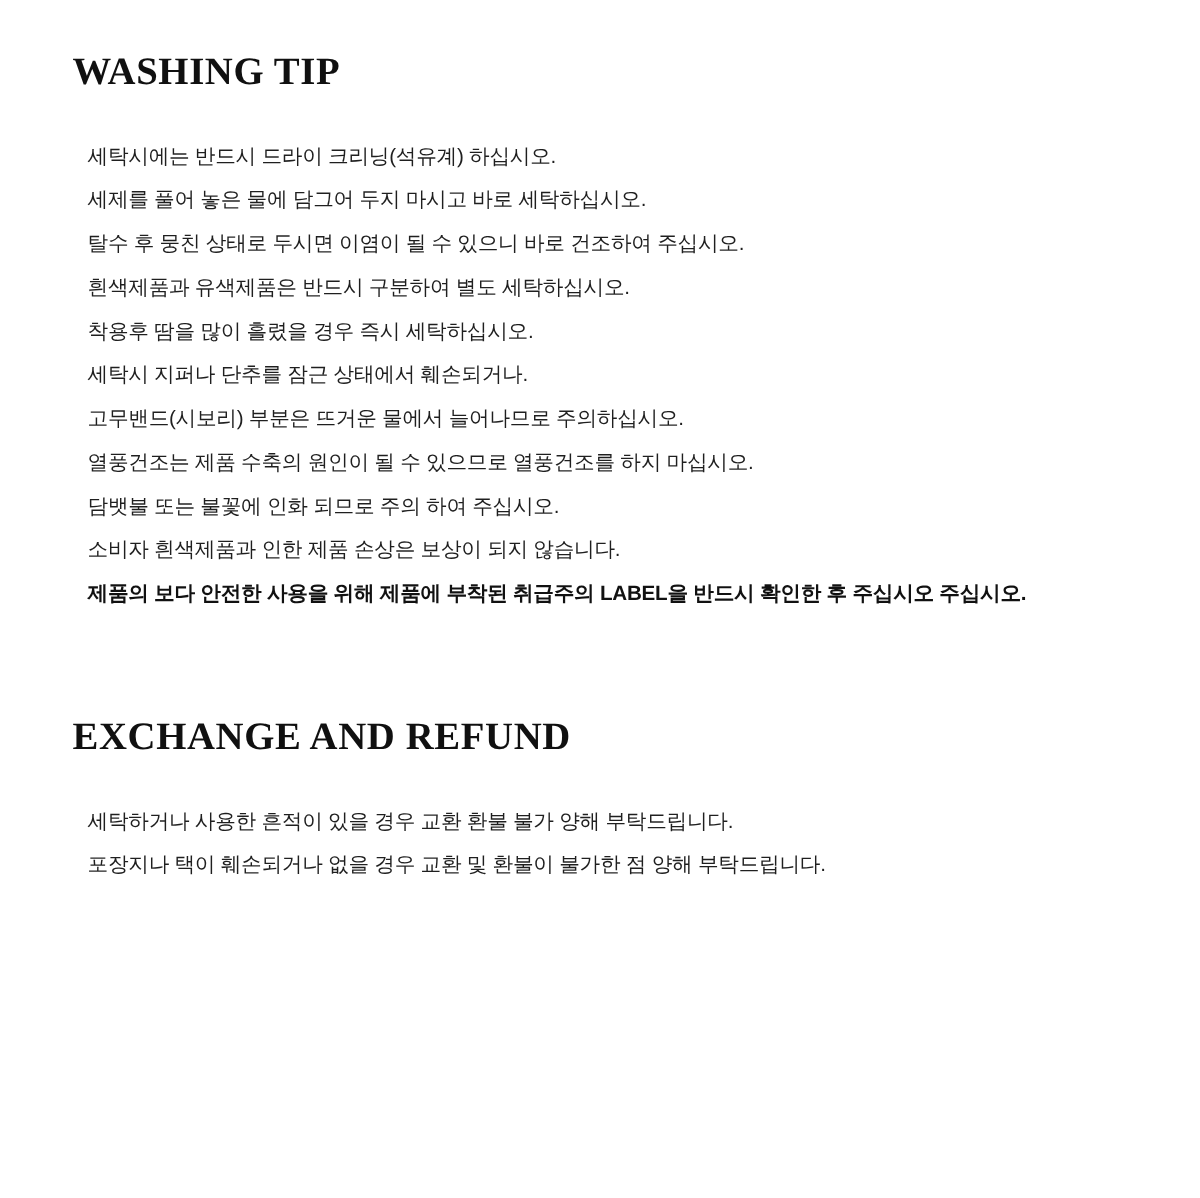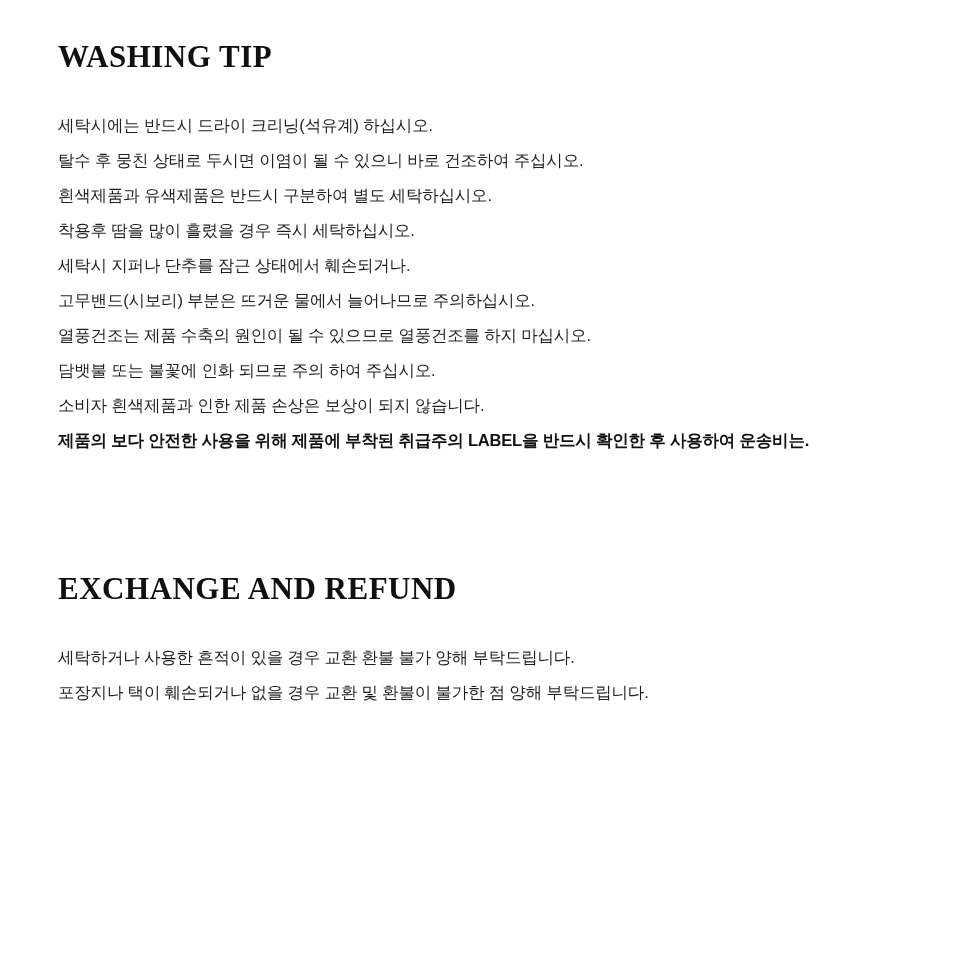--- a/index.html
+++ b/index.html
@@ -33,21 +33,21 @@
     font-family: "Liberation Serif", serif;
     font-weight: bold;
     font-size: 31px;
     letter-spacing: 0.5px;
     color: #101010;
     margin: 0 0 34px 0;
     line-height: 1.1;
   }
 
   .lines {
-    margin: 0;
+    margin: 12px;
     padding: 0;
     list-style: none;
   }
   .lines li {
     font-family: "Liberation Sans", sans-serif;
     font-size: 16.5px;
     line-height: 35px;
     color: #1f1f1f;
     letter-spacing: -0.2px;
     white-space: nowrap;
@@ -59,29 +59,30 @@
 </style>
 </head>
 <body>
 
 <div class="page">
 
   <section class="section section-washing">
     <h2 class="section-title">WASHING TIP</h2>
     <ul class="lines">
       <li>세탁시에는 반드시 드라이 크리닝(석유계) 하십시오.</li>
+      <li>세제를 풀어 놓은 물에 담그어 두지 마시고 바로 세탁하십시오.</li>
       <li>탈수 후 뭉친 상태로 두시면 이염이 될 수 있으니 바로 건조하여 주십시오.</li>
       <li>흰색제품과 유색제품은 반드시 구분하여 별도 세탁하십시오.</li>
       <li>착용후 땀을 많이 흘렸을 경우 즉시 세탁하십시오.</li>
       <li>세탁시 지퍼나 단추를 잠근 상태에서 훼손되거나.</li>
       <li>고무밴드(시보리) 부분은 뜨거운 물에서 늘어나므로 주의하십시오.</li>
       <li>열풍건조는 제품 수축의 원인이 될 수 있으므로 열풍건조를 하지 마십시오.</li>
       <li>담뱃불 또는 불꽃에 인화 되므로 주의 하여 주십시오.</li>
       <li>소비자 흰색제품과 인한 제품 손상은 보상이 되지 않습니다.</li>
-      <li class="bold">제품의 보다 안전한 사용을 위해 제품에 부착된 취급주의 LABEL을 반드시 확인한 후 사용하여 운송비는.</li>
+      <li class="bold">제품의 보다 안전한 사용을 위해 제품에 부착된 취급주의 LABEL을 반드시 확인한 후 주십시오 주십시오.</li>
     </ul>
   </section>
 
   <section class="section section-exchange">
     <h2 class="section-title">EXCHANGE AND REFUND</h2>
     <ul class="lines">
       <li>세탁하거나 사용한 흔적이 있을 경우 교환 환불 불가 양해 부탁드립니다.</li>
       <li>포장지나 택이 훼손되거나 없을 경우 교환 및 환불이 불가한 점 양해 부탁드립니다.</li>
     </ul>
   </section>

